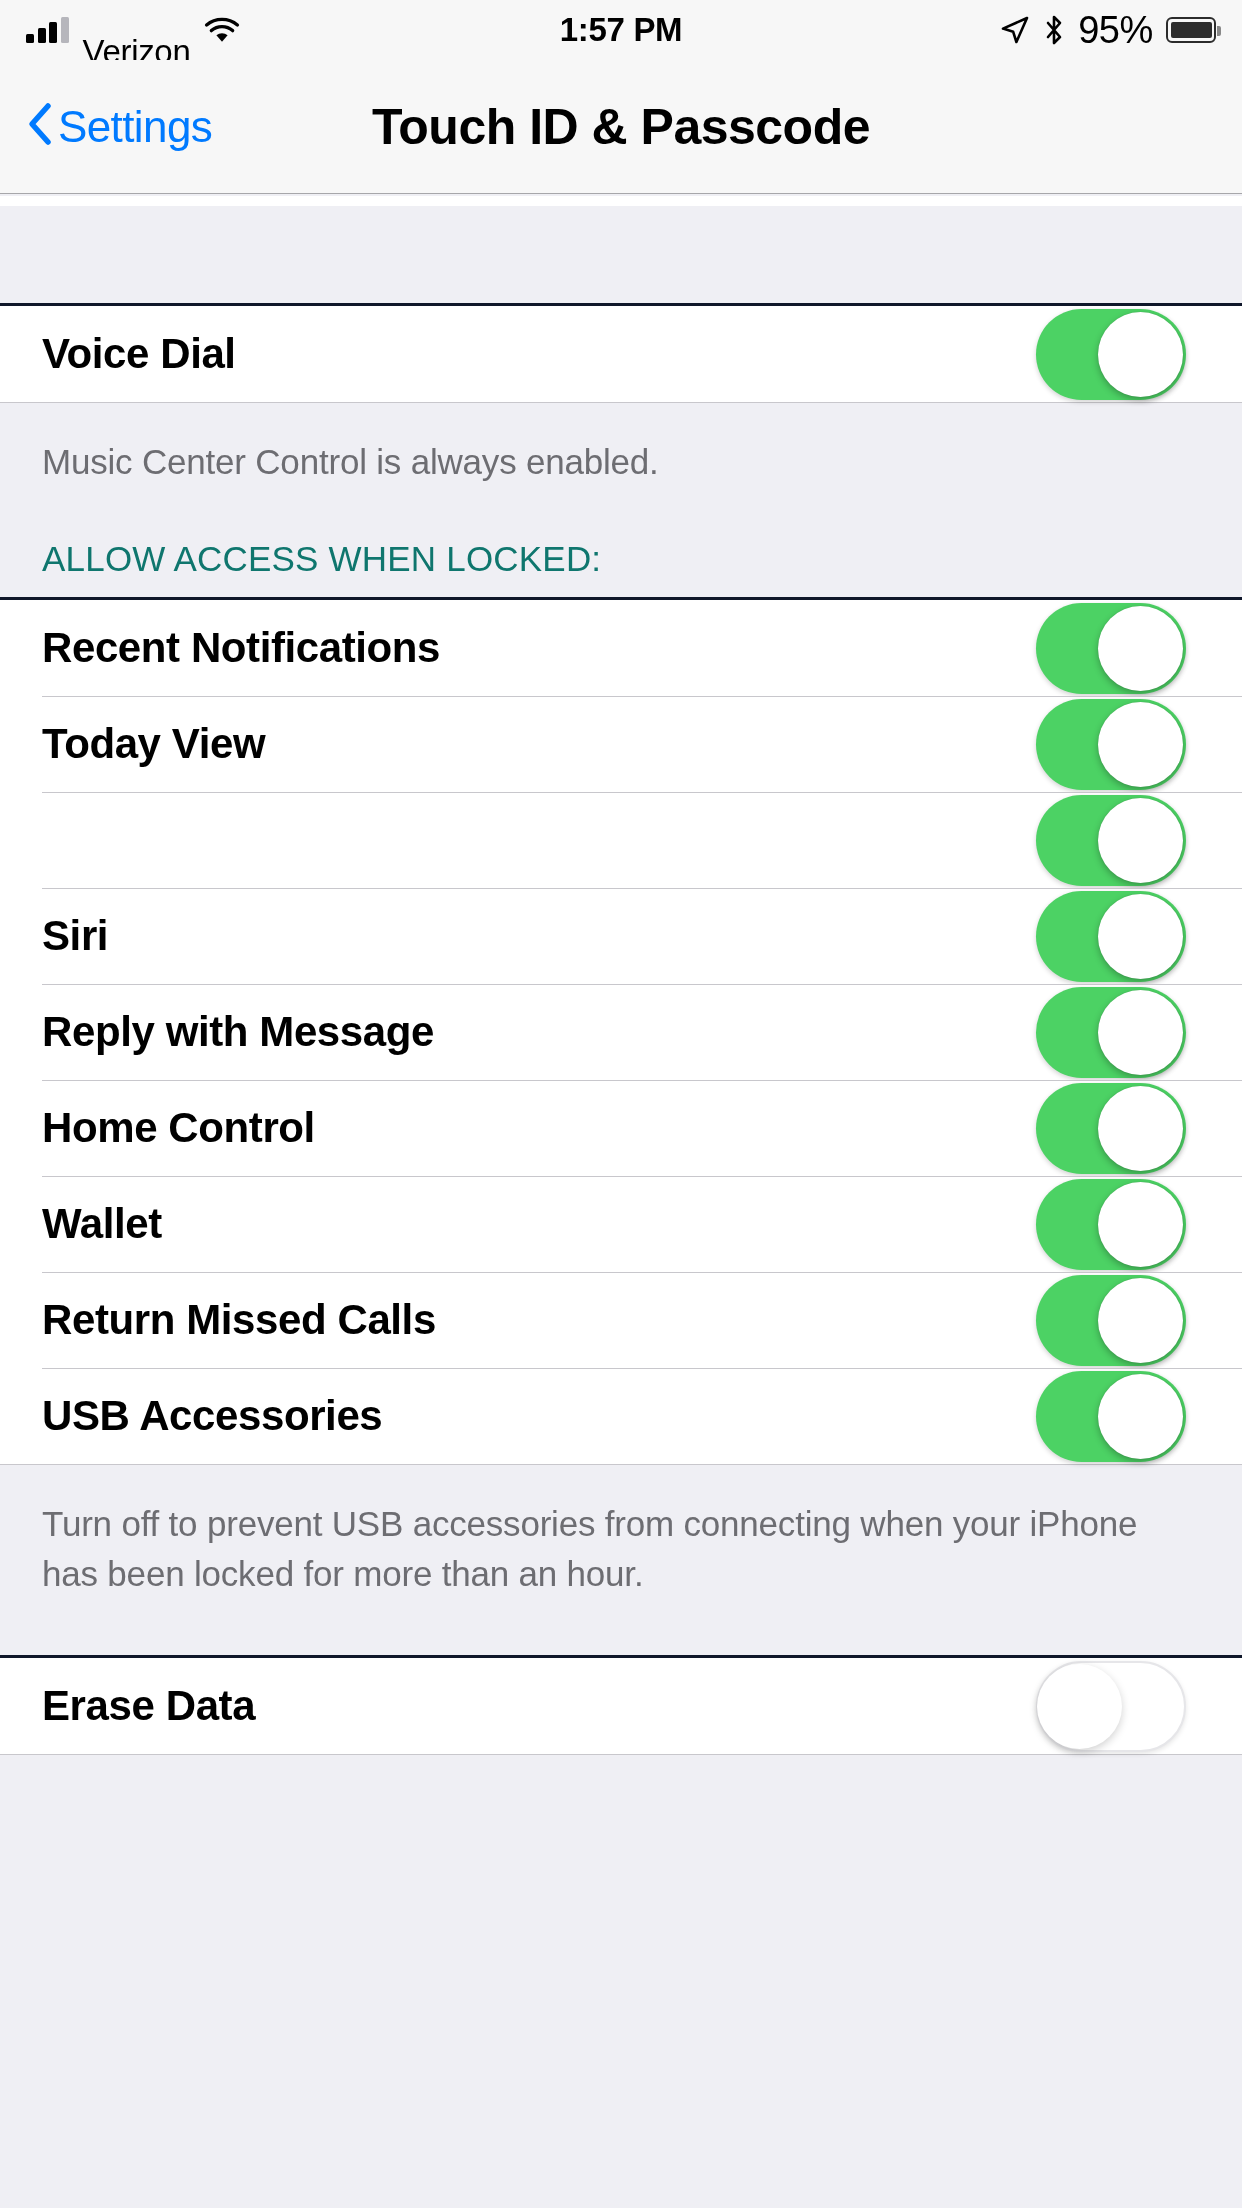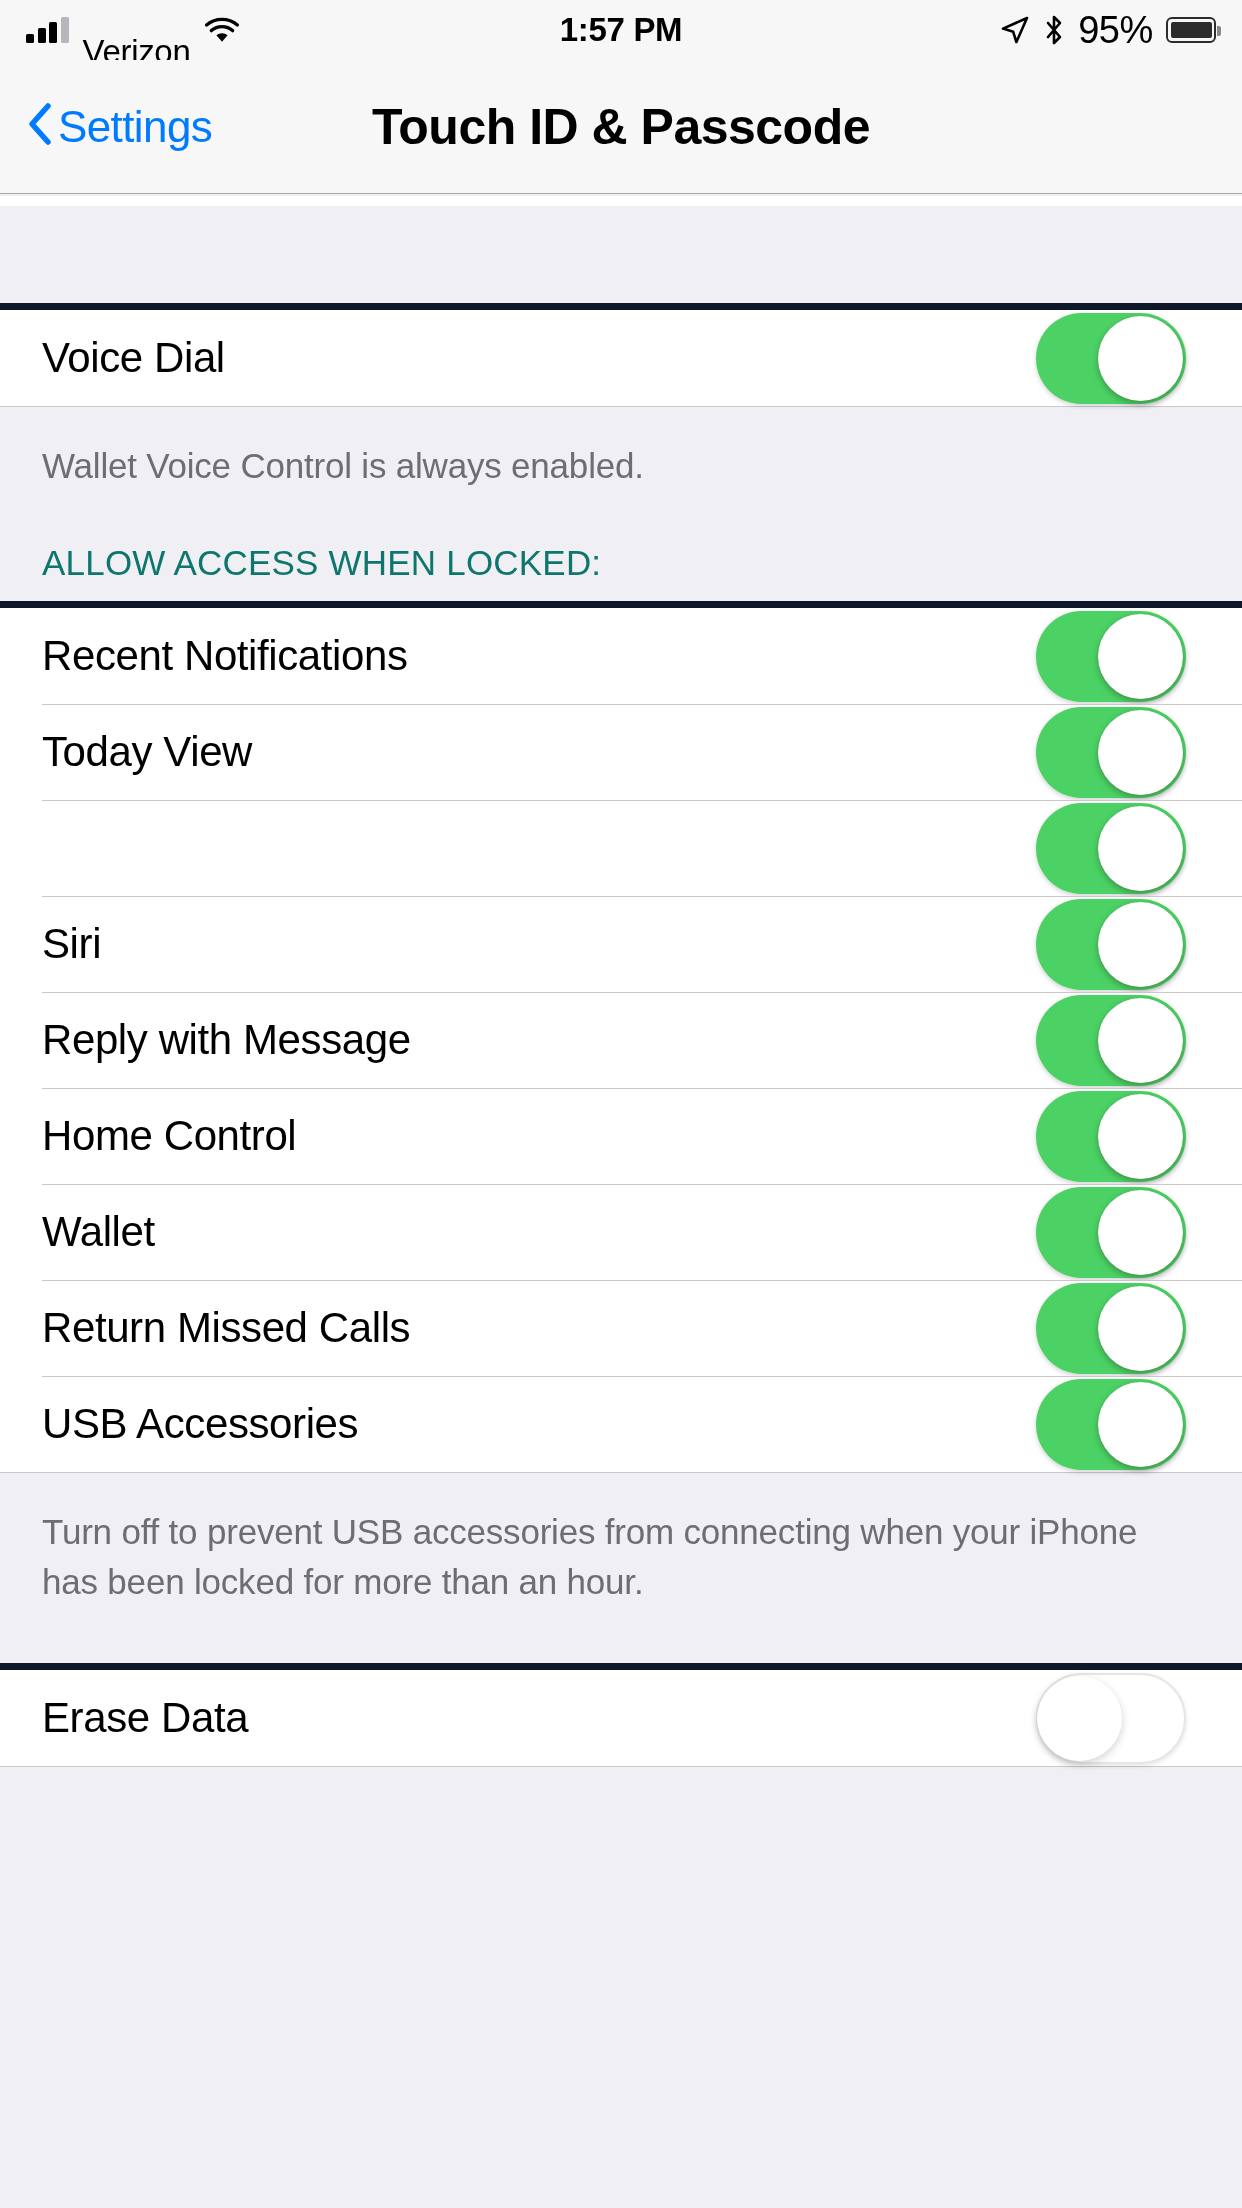--- a/index.html
+++ b/index.html
@@ -170,22 +170,23 @@
 
   .gap {
     background: #EFEFF4;
     width: 100%;
   }
   .gap-top { height: 10px; background: #FFFFFF; }
   .gap-first { height: 97px; }
 
   .group {
     background: #FFFFFF;
-    border-top: 7px solid #0f172a;
+    border-top: 3px solid #0f172a;
     border-bottom: 1px solid #C8C7CC;
+    font-weight: bold;
   }
 
   .row {
     position: relative;
     height: 96px;
     display: flex;
     align-items: center;
     padding-left: 42px;
     padding-right: 56px;
     background: #FFFFFF;
@@ -315,21 +316,21 @@
 
     <div class="group">
       <div class="row">
         <span class="row-label">Voice Dial</span>
         <span class="switch on">
             <span class="knob"></span>
           </span>
       </div>
     </div>
 
-    <div class="footer-text">Wallet Voice Control is always enabled.</div>
+    <div class="footer-text">Music Center Control is always enabled.</div>
 
     <div class="section-header">ALLOW ACCESS WHEN LOCKED:</div>
 
     <div class="group">
       <div class="row">
         <span class="row-label">Recent Notifications</span>
         <span class="switch on">
             <span class="knob"></span>
           </span>
       </div>

